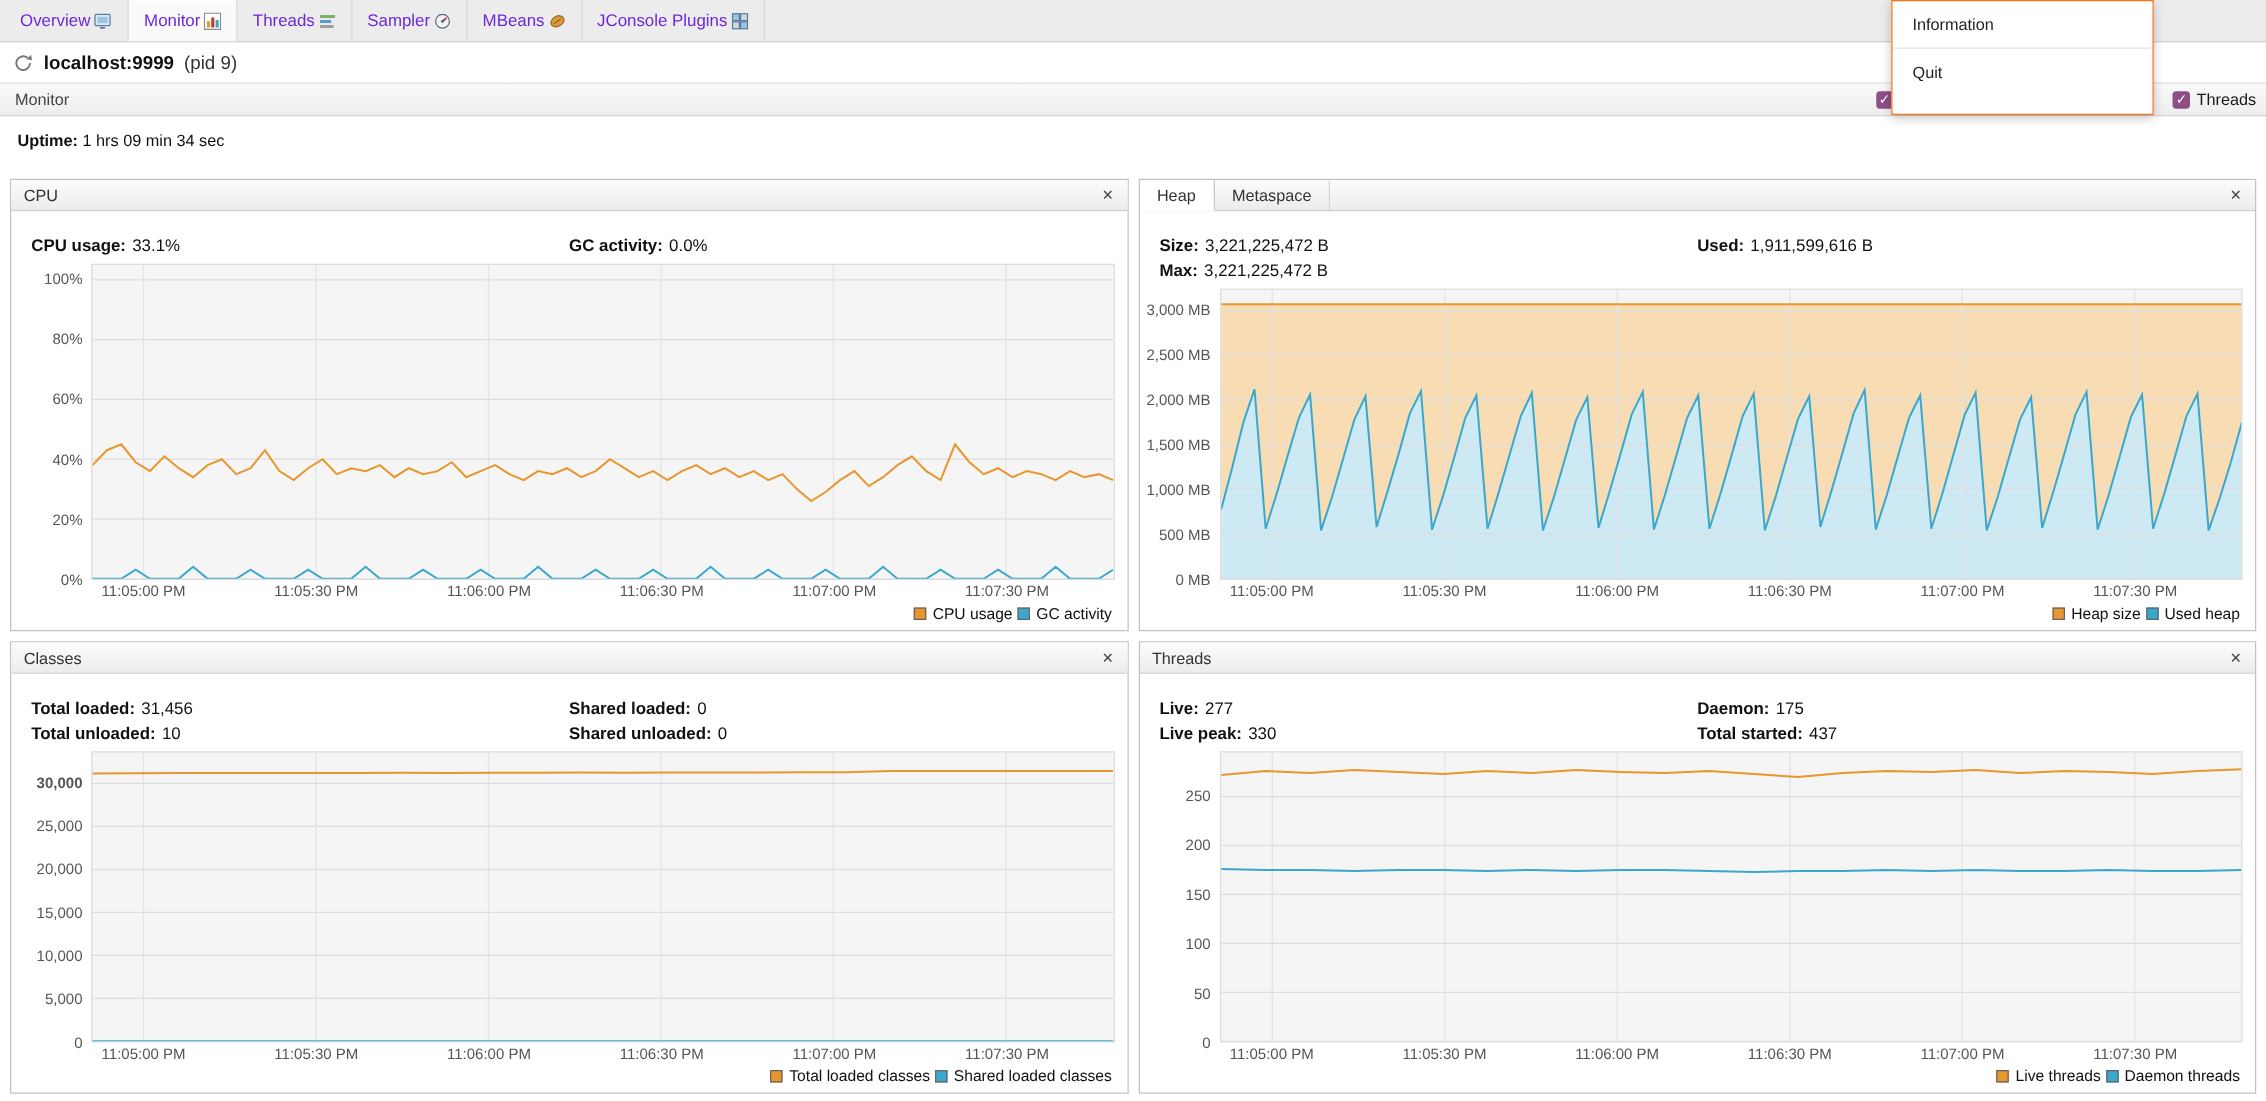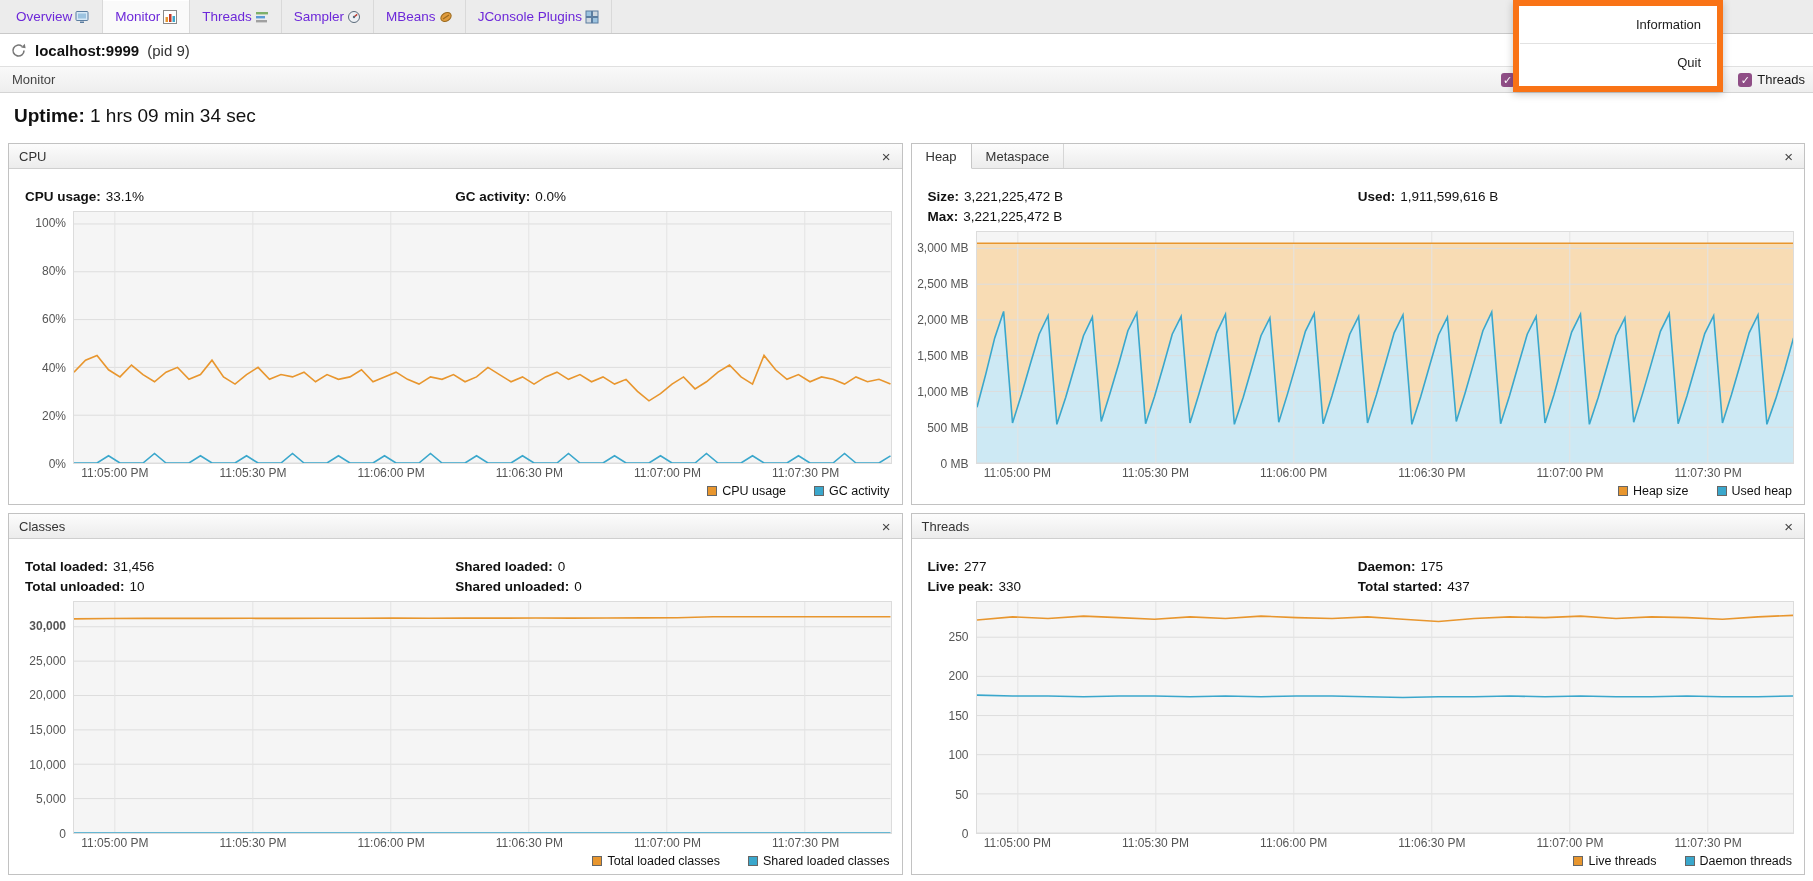--- a/index.html
+++ b/index.html
@@ -24,28 +24,28 @@
   .monitorbar{position:absolute;top:66px;left:0;right:0;height:25px;
     background:linear-gradient(#f9f9f9,#eeeeee);border-top:1px solid #e0e0e0;border-bottom:1px solid #d4d4d4;
     display:flex;align-items:center;padding:0 8px 0 12px;font-size:13px;color:#444;z-index:1;}
   .cbrow{margin-left:auto;display:flex;gap:20px;align-items:center;position:relative;z-index:60;}
   .cb{display:flex;align-items:center;gap:5px;font-size:13px;color:#1a1a1a;cursor:default;}
   .cb .box{width:14px;height:14px;border-radius:3px;background:#8f4e86;color:#fff;
     font-size:11px;line-height:14px;text-align:center;flex:0 0 14px;}
   .cb.faded{opacity:.35;}
   
   .uptimerow{position:absolute;top:92px;left:0;right:0;height:44px;z-index:1;}
-  .uptime{position:absolute;left:14px;top:13px;font-size:19px;color:#111;}
+  .uptime{position:absolute;left:14px;top:13px;font-size:13px;color:#111;}
   .uptime b{font-weight:bold;}
   .btns{position:absolute;right:14px;top:8px;display:flex;gap:8px;margin-top:48px;}
   .btn{padding:5px 12px;font-size:13px;color:#333;background:linear-gradient(#fefefe,#ececec);
     border:1px solid #b5b5b5;border-radius:3px;cursor:default;white-space:nowrap;}
   
   .popup{position:absolute;top:0;left:1513px;width:210px;height:92px;background:#fff;
-    border:6px solid #f97316;box-shadow:0 2px 8px rgba(0,0,0,.22);z-index:50;padding:6px 0 8px;box-sizing:border-box;text-align:right;}
+    border:1px solid #f97316;box-shadow:0 2px 8px rgba(0,0,0,.22);z-index:50;padding:6px 0 8px;box-sizing:border-box;}
   .pitem{padding:5px 16px;font-size:13px;color:#222;cursor:default;}
   .psep{border-top:1px solid #e2e2e2;margin:6px 1px;}
   
   .charts{position:absolute;top:143px;left:8px;right:8px;bottom:6px;display:grid;
     grid-template-columns:1fr 1fr;grid-template-rows:1fr 1fr;gap:8px;z-index:1;}
   .panel{border:1px solid #c2c2c2;background:#fff;display:flex;flex-direction:column;min-height:0;min-width:0;}
   .phead{flex:0 0 24px;background:linear-gradient(#fcfcfc,#ececec);border-bottom:1px solid #cfcfcf;
     display:flex;align-items:stretch;padding:0 8px 0 0;font-size:13px;color:#333;}
   .phead .title{display:flex;align-items:center;padding-left:10px;}
   .phead .close{margin-left:auto;align-self:center;color:#444;font-size:15px;line-height:1;
@@ -56,21 +56,21 @@
   .stat b{font-weight:bold;}
   .stat .v{margin-left:5px;}
   .chart-wrap{flex:1;display:flex;flex-direction:column;min-height:0;padding:4px 10px 4px 4px;}
   .chart-main{flex:1;display:flex;min-height:0;}
   .ylabels{width:60px;position:relative;flex:0 0 60px;font-size:12px;color:#555;}
   .ytick{position:absolute;right:7px;transform:translateY(50%);white-space:nowrap;}
   .plot{flex:1;position:relative;background:#f5f5f5;border:1px solid #dcdcdc;min-width:0;}
   .plot svg{position:absolute;left:0;top:0;width:100%;height:100%;display:block;}
   .xlabels{flex:0 0 17px;position:relative;margin-left:61px;font-size:12px;color:#555;}
   .xtick{position:absolute;top:2px;transform:translateX(-50%);white-space:nowrap;}
-  .legend{flex:0 0 19px;display:flex;justify-content:flex-end;align-items:center;gap:28px;
+  .legend{flex:0 0 19px;display:flex;justify-content:flex-end;align-items:center;gap:4px;
     font-size:12.5px;color:#111;padding-right:2px;}
   .litem{display:flex;align-items:center;gap:5px;}
   .sw{width:10px;height:10px;border:1px solid #666;box-sizing:border-box;display:inline-block;}
 </style>
 </head>
 <body>
 
 <div class="tabbar">
   <div class="tab">
     <span>Overview</span>

